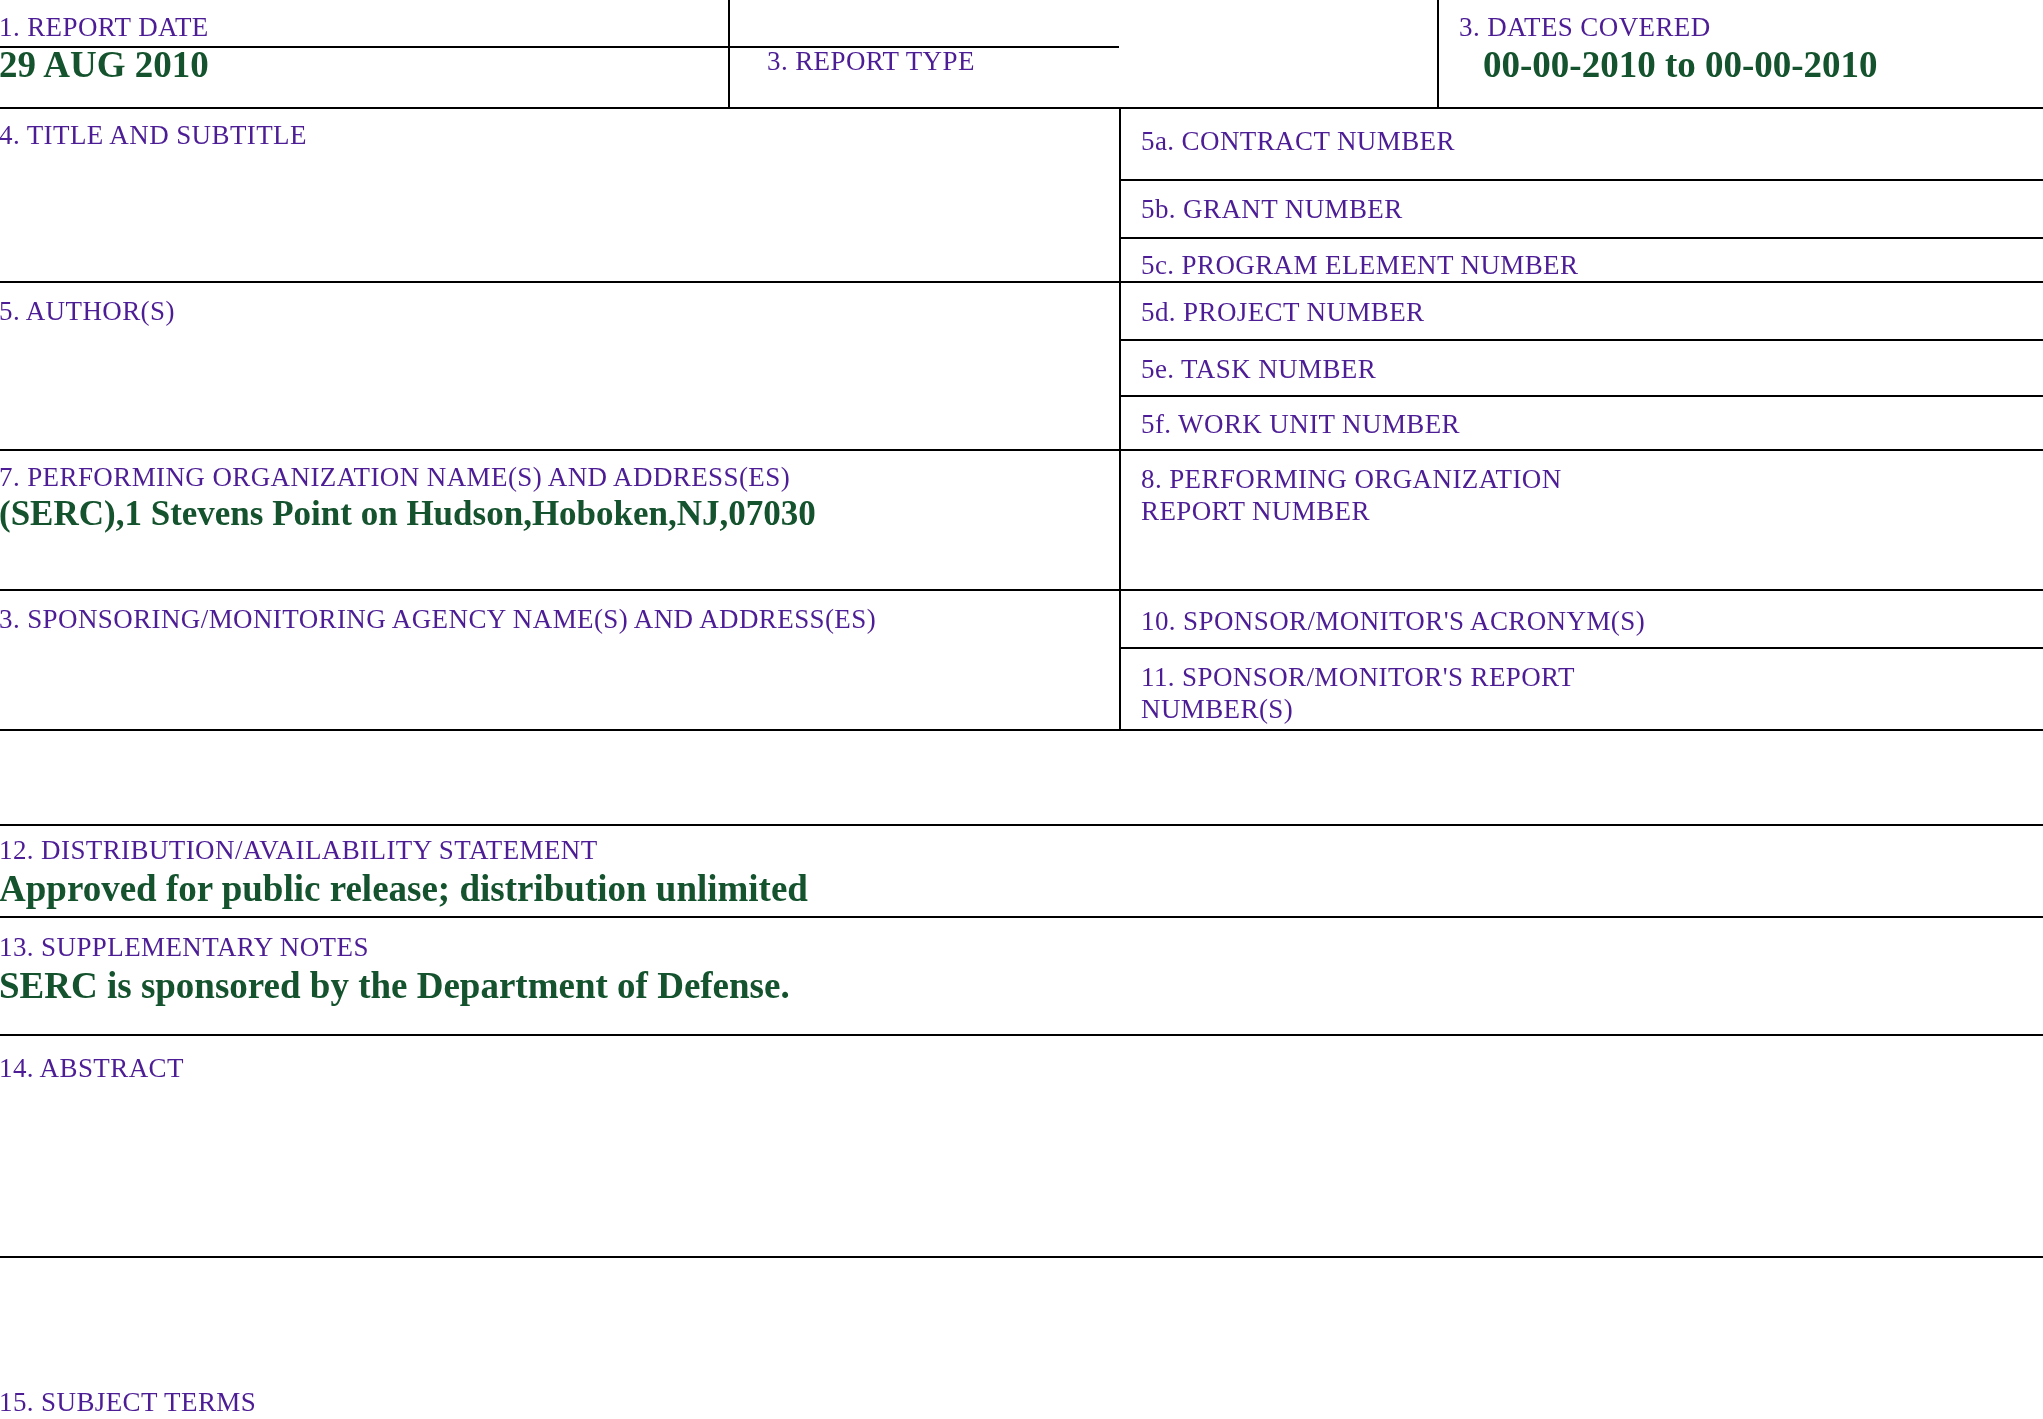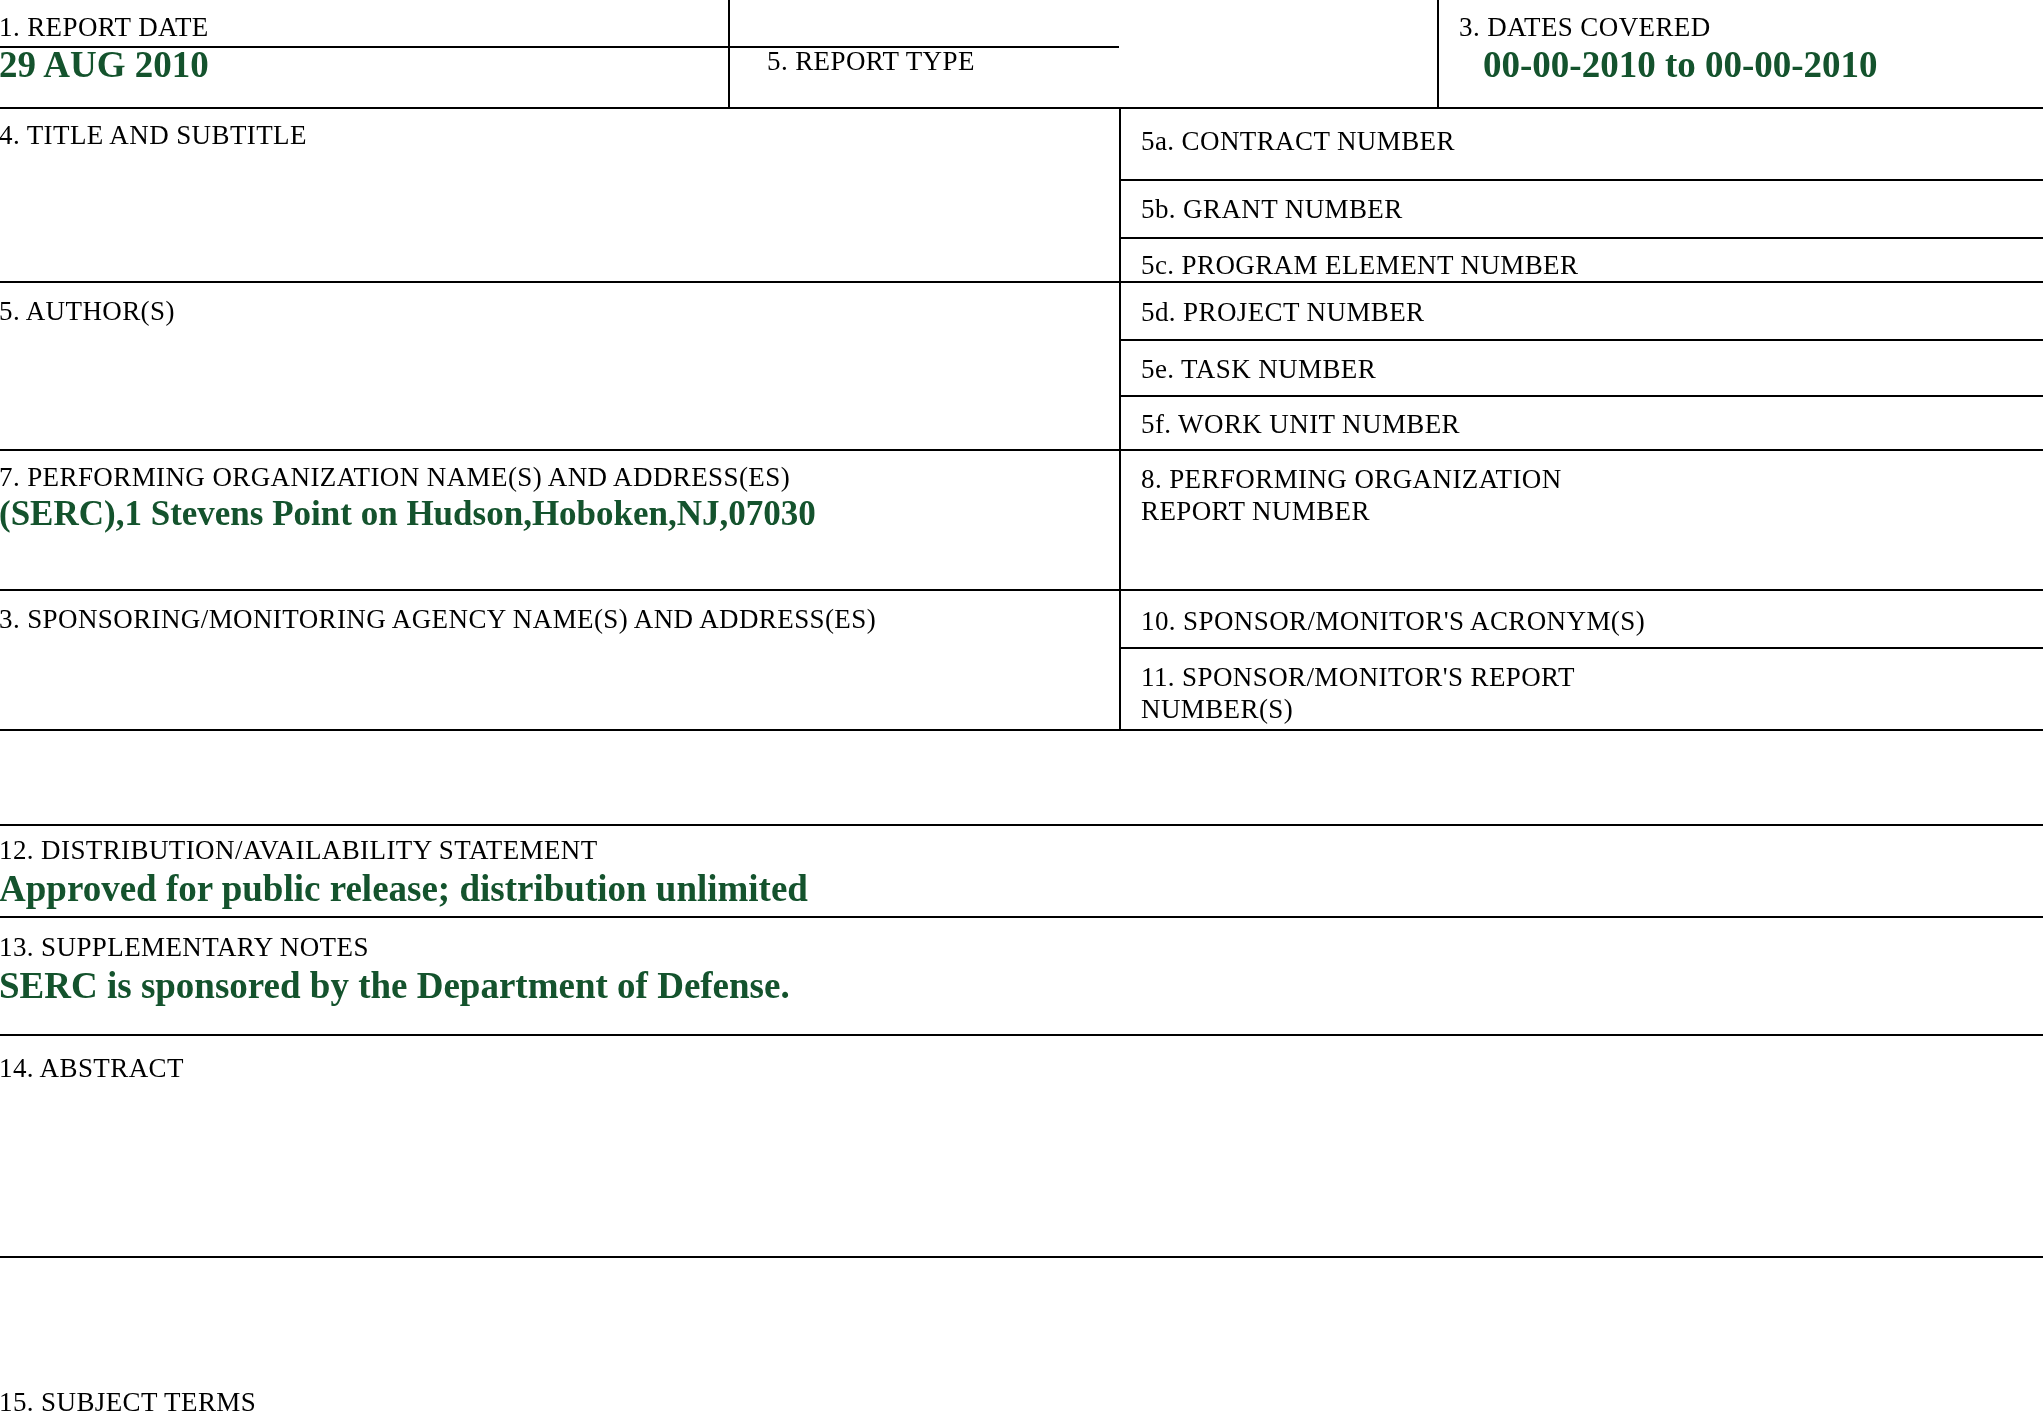--- a/index.html
+++ b/index.html
@@ -42,21 +42,21 @@
     width: 0;
     border-left: 2px solid #000;
   }
 
   .lbl {
     font-family: "Liberation Serif", "DejaVu Serif", serif;
     font-size: 27px;
     line-height: 32px;
     letter-spacing: 0.4px;
     white-space: nowrap;
-    color: #000000;
+    color: #4c1d95;
   }
 
   .val {
     font-family: "Liberation Serif", "DejaVu Serif", serif;
     font-weight: bold;
     font-size: 37px;
     line-height: 44px;
     white-space: nowrap;
     color: #14532d;
   }
@@ -91,21 +91,21 @@
   <div class="rule-v" style="left:1132px; top:108px; height:342px;"></div>
   <div class="rule-v" style="left:1132px; top:450px; height:140px;"></div>
   <div class="rule-v" style="left:1132px; top:590px; height:140px;"></div>
 
   <div class="cell" style="left:0px; top:4px; width:735px; height:104px;">
     <div class="lbl" style="margin:8px 0 0 12px;">1. REPORT DATE</div>
     <div class="val" style="margin:0 0 0 12px;">29 AUG 2010</div>
   </div>
 
   <div class="cell" style="left:748px; top:4px; width:690px; height:104px;">
-    <div class="lbl" style="margin:42px 0 0 32px;">5. REPORT TYPE</div>
+    <div class="lbl" style="margin:42px 0 0 32px;">3. REPORT TYPE</div>
   </div>
 
   <div class="cell" style="left:1458px; top:4px; width:612px; height:104px;">
     <div class="lbl" style="margin:8px 0 0 14px;">3. DATES COVERED</div>
     <div class="val" style="margin:0 0 0 38px;">00-00-2010 to 00-00-2010</div>
   </div>
 
   <div class="cell" style="left:0px; top:110px; width:1128px; height:170px;">
     <div class="lbl" style="margin:10px 0 8px 12px;">4. TITLE AND SUBTITLE</div>
   </div>

